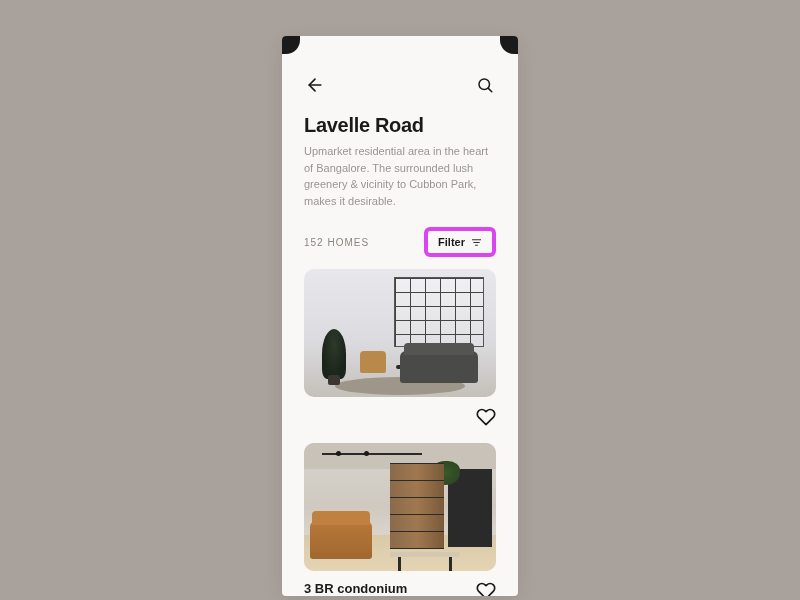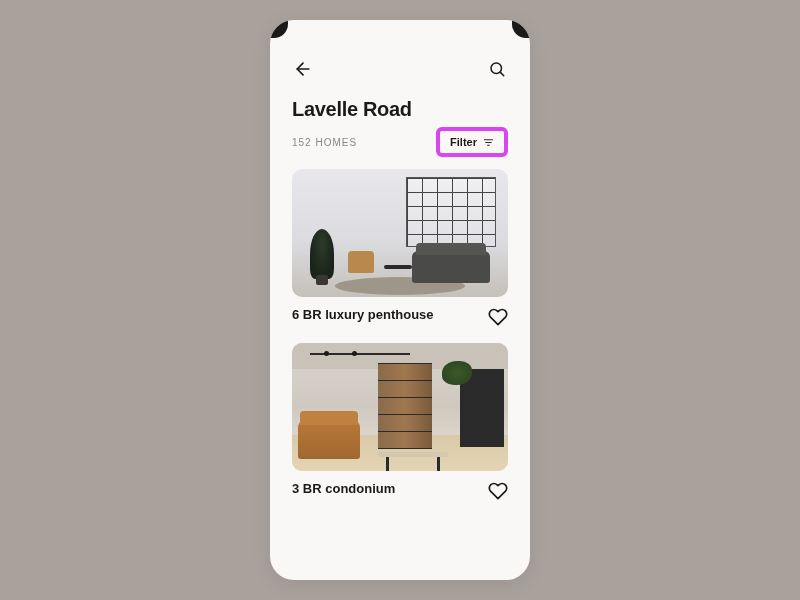--- a/index.html
+++ b/index.html
@@ -7,25 +7,25 @@
       width: 800px;
       height: 600px;
       background: #a8a19c;
       display: flex;
       justify-content: center;
       align-items: flex-start;
       font-family: -apple-system, BlinkMacSystemFont, 'Segoe UI', sans-serif;
       overflow: hidden;
     }
     .phone {
-      width: 260px;
+      width: 236px;
       height: 560px;
       background: #faf8f6;
-      border-radius: 24px;
-      margin-top: 20px;
+      border-radius: 4px;
+      margin-top: 36px;
       overflow: hidden;
       position: relative;
       box-shadow: 0 4px 20px rgba(0,0,0,0.08);
     }
     .phone::before, .phone::after {
       content: '';
       position: absolute;
       top: 0;
       width: 18px;
       height: 18px;
@@ -315,20 +315,21 @@
       </div>
       <div class="search-btn">
         <svg width="18" height="18" viewBox="0 0 24 24" fill="none" stroke="#1a1a1a" stroke-width="2" stroke-linecap="round">
             <circle cx="11" cy="11" r="7"></circle>
             <line x1="21" y1="21" x2="16.5" y2="16.5"></line>
           </svg>
       </div>
     </div>
 
     <h1 class="title">Lavelle Road</h1>
+    <p class="description">Upmarket residential area in the heart of Bangalore. The surrounded lush greenery &amp; vicinity to Cubbon Park, makes it desirable.</p>
 
     <div class="meta-row">
       <span class="count">152 HOMES</span>
       <button class="filter-btn">
         <span>Filter</span>
         <svg width="11" height="11" viewBox="0 0 24 24" fill="none" stroke="#1a1a1a" stroke-width="2" stroke-linecap="round">
             <line x1="3" y1="6" x2="21" y2="6"></line>
             <line x1="6" y1="12" x2="18" y2="12"></line>
             <line x1="10" y1="18" x2="14" y2="18"></line>
           </svg>
@@ -341,21 +342,20 @@
             <div class="grid"></div>
           </div>
         <div class="rug"></div>
         <div class="plant"></div>
         <div class="chair"></div>
         <div class="table"></div>
         <div class="sofa"></div>
       </div>
       <div class="listing-info">
         <div>
-          <div class="listing-title">6 BR luxury penthouse</div>
         </div>
         <div class="heart-btn">
           <svg width="20" height="20" viewBox="0 0 24 24" fill="none" stroke="#1a1a1a" stroke-width="2" stroke-linecap="round" stroke-linejoin="round">
               <path d="M20.84 4.61a5.5 5.5 0 0 0-7.78 0L12 5.67l-1.06-1.06a5.5 5.5 0 0 0-7.78 7.78l1.06 1.06L12 21.23l7.78-7.78 1.06-1.06a5.5 5.5 0 0 0 0-7.78z"></path>
             </svg>
         </div>
       </div>
     </div>
 
     <div class="listing">

